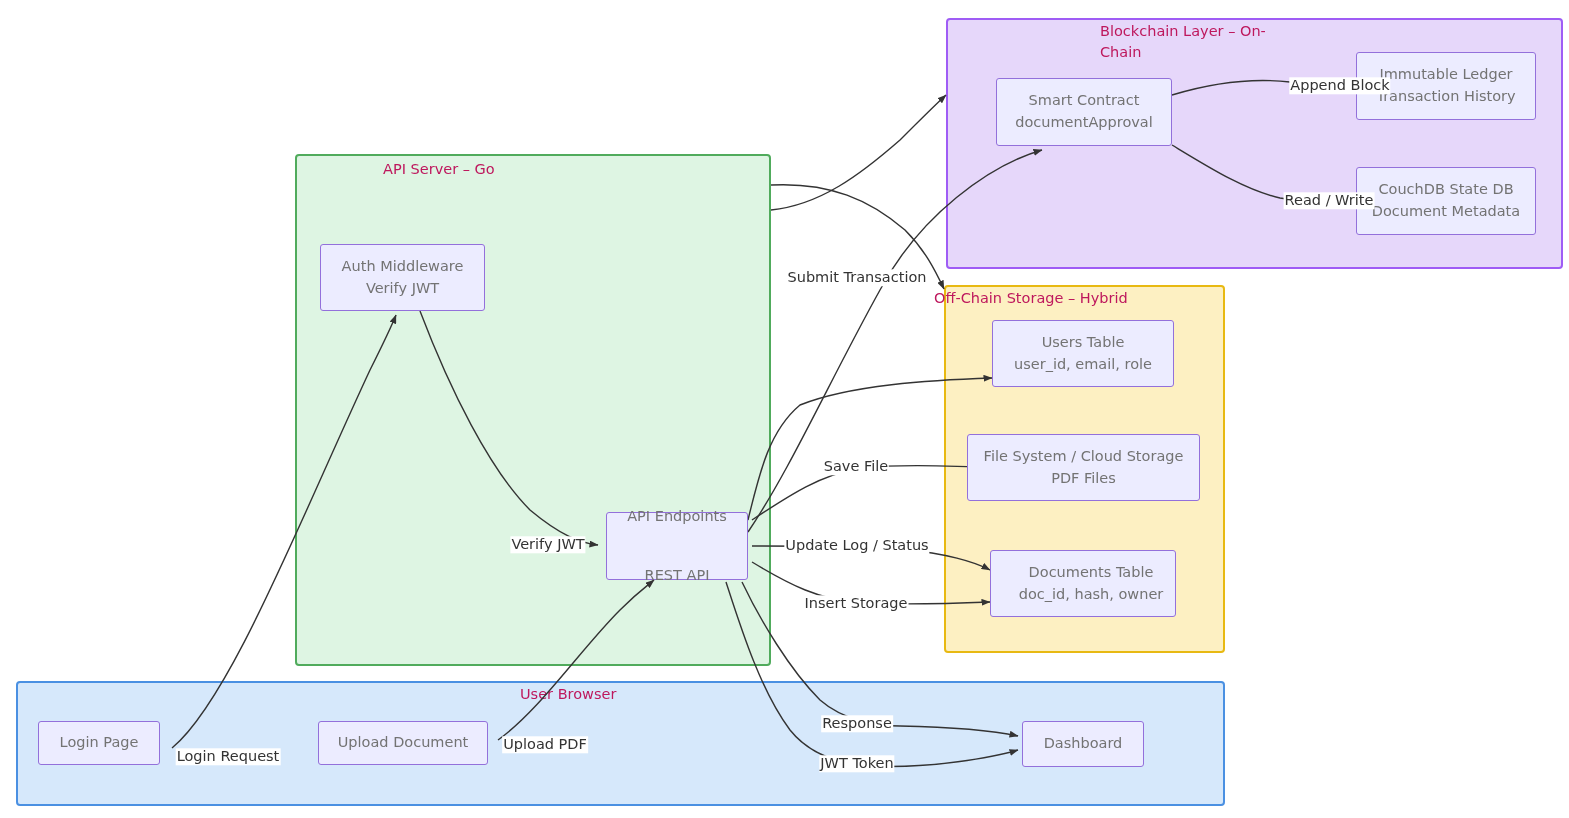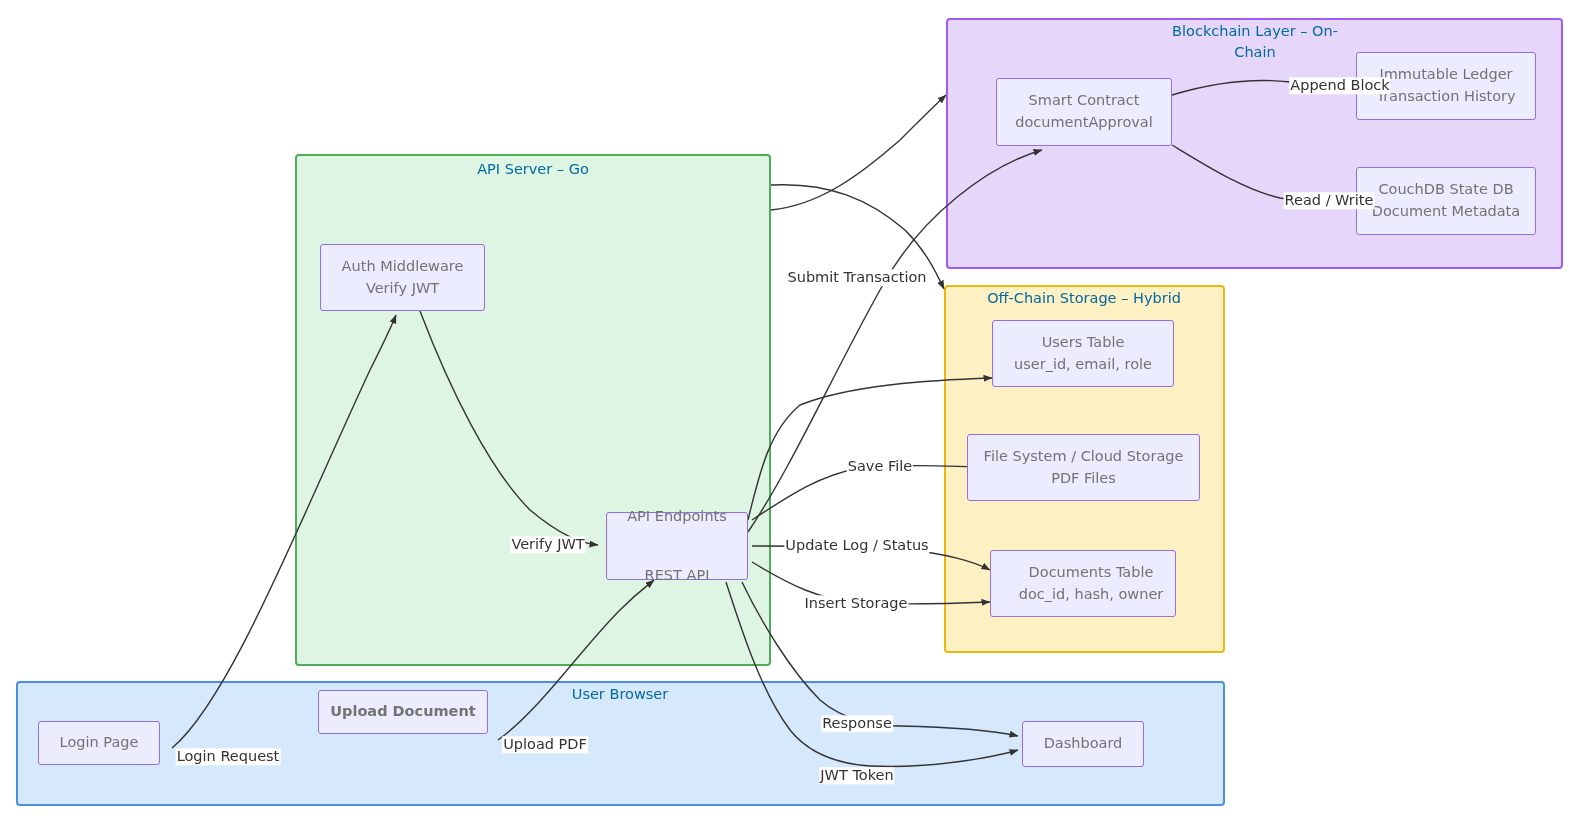--- a/index.html
+++ b/index.html
@@ -28,23 +28,22 @@
   }
   .cluster {
     position: absolute;
     box-sizing: border-box;
     border-width: 2px;
     border-style: solid;
     border-radius: 4px;
   }
   .cluster-label {
     position: absolute;
-    text-align: center;
     font-size: 14.5px;
-    color: #0369a1;
+    color: #be185d;
     line-height: 1.45;
     white-space: pre-line;
   }
   .node {
     position: absolute;
     box-sizing: border-box;
     background: #ececff;
     border: 1.6px solid #9370db;
     border-radius: 3px;
     display: flex;
@@ -161,33 +160,33 @@
 
   <div class="node" style="left:990px; top:550px; width:186px; height:67px;padding-left:16px;">
     <span class="ln">Documents Table</span>
     <span class="ln">doc_id, hash, owner</span>
   </div>
 
   <div class="node" style="left:38px; top:721px; width:122px; height:44px;">
     <span class="ln">Login Page</span>
   </div>
 
-  <div class="node" style="left:318px; top:690px; width:170px; height:44px;font-weight:bold;">
+  <div class="node" style="left:318px; top:721px; width:170px; height:44px;">
     <span class="ln">Upload Document</span>
   </div>
 
   <div class="node" style="left:1022px; top:721px; width:122px; height:46px;">
     <span class="ln">Dashboard</span>
   </div>
 
   <div class="edge-label" style="left:1340px; top:86px;text-align:center;">Append Block</div>
   <div class="edge-label" style="left:1329px; top:201px;">Read / Write</div>
   <div class="edge-label" style="left:857px; top:278px;">Submit Transaction</div>
-  <div class="edge-label" style="left:856px; top:467px;margin-left:24px;">Save File</div>
+  <div class="edge-label" style="left:856px; top:467px;">Save File</div>
   <div class="edge-label" style="left:857px; top:546px;">Update Log / Status</div>
   <div class="edge-label" style="left:856px; top:604px;">Insert Storage</div>
   <div class="edge-label" style="left:548px; top:545px;">Verify JWT</div>
   <div class="edge-label" style="left:228px; top:757px;">Login Request</div>
   <div class="edge-label" style="left:545px; top:745px;">Upload PDF</div>
   <div class="edge-label" style="left:857px; top:724px;">Response</div>
-  <div class="edge-label" style="left:857px; top:764px;margin-top:12px;">JWT Token</div>
+  <div class="edge-label" style="left:857px; top:764px;">JWT Token</div>
 
 </div>
 
 </body></html>

